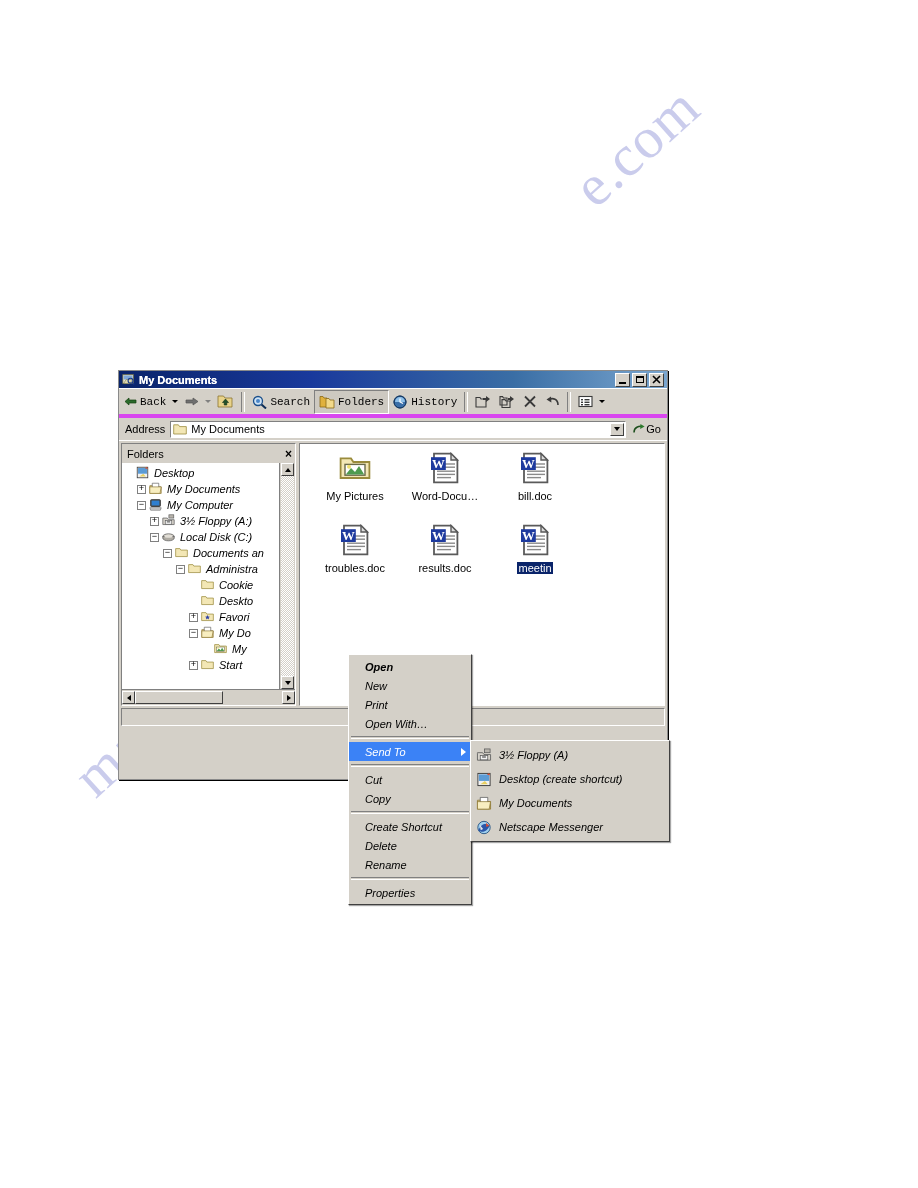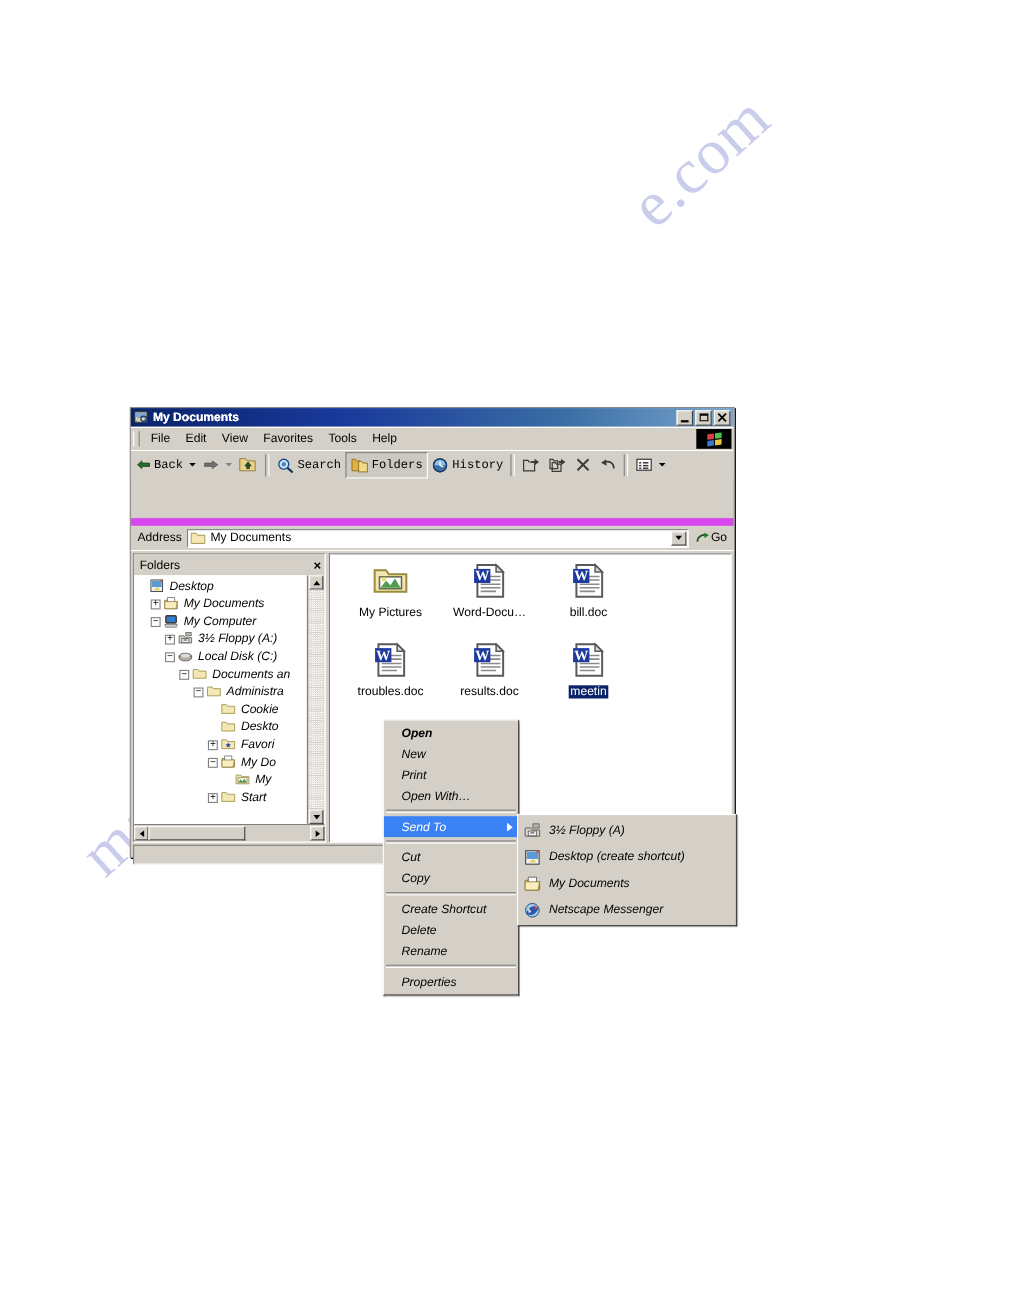--- a/index.html
+++ b/index.html
@@ -70,21 +70,21 @@
     border-top:1px solid #ffffff;padding-left:1px;font-family:Liberation Mono, monospace;
   }
   .tsep{width:2px;height:20px;border-left:1px solid #808080;border-right:1px solid #ffffff;margin:0 3px;}
   .tbtn{display:flex;align-items:center;height:22px;padding:0 4px;font-size:11px;color:#000;gap:3px;}
   .tbtn.pressed{border:1px solid;border-color:#808080 #ffffff #ffffff #808080;background:#cdc9c1;}
   .caret{width:0;height:0;border-left:3px solid transparent;border-right:3px solid transparent;border-top:3px solid #000;margin:0 2px;}
   .caret.dim{border-top-color:#808080;}
 
   .addrbar{
     display:flex;align-items:center;height:22px;background:#d4d0c8;
-    border-top:7px solid #d946ef;padding:0 2px;margin-top:36px;
+    border-top:4px solid #d946ef;padding:0 2px;
   }
   .addrbar .lbl{font-size:11px;padding:0 5px 0 4px;}
   .addrfield{
     flex:1;height:17px;background:#fff;display:flex;align-items:center;
     border:1px solid;border-color:#808080 #ffffff #ffffff #808080;
     box-sizing:border-box;position:relative;
   }
   .addrfield .txt{font-size:11px;margin-left:4px;}
   .addrdrop{
     position:absolute;right:1px;top:1px;width:14px;height:13px;background:#d4d0c8;
@@ -192,37 +192,20 @@
           <span class="g maxg"></span>
         </span>
       <span class="winbtn">
         <svg width="9" height="9" viewBox="0 0 9 9">
             <path d="M1 1 L8 8 M8 1 L1 8" stroke="#000" stroke-width="1.6"></path>
           </svg>
       </span>
     </span>
   </div>
 
-  <div class="menubar">
-    <span class="grip"></span>
-    <span class="mi">File</span>
-    <span class="mi">Edit</span>
-    <span class="mi">View</span>
-    <span class="mi">Favorites</span>
-    <span class="mi">Tools</span>
-    <span class="mi">Help</span>
-    <span class="winlogo">
-      <span class="flag">
-          <i></i>
-          <i></i>
-          <i></i>
-          <i></i>
-        </span>
-    </span>
-  </div>
 
   <div class="toolbar">
     <span class="grip"></span>
     <span class="tbtn">
       <svg width="13" height="11" viewBox="0 0 13 11">
           <path d="M5 2 L1 5.5 L5 9 L5 7 L12 7 L12 4 L5 4 Z" fill="#2b6b2b" stroke="#14400f" stroke-width=".7"></path>
         </svg>
       <span>Back</span>
     </span>
     <span class="caret"></span>

